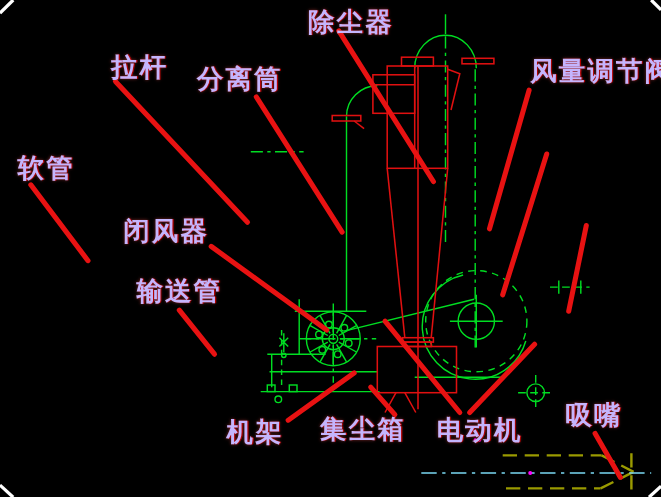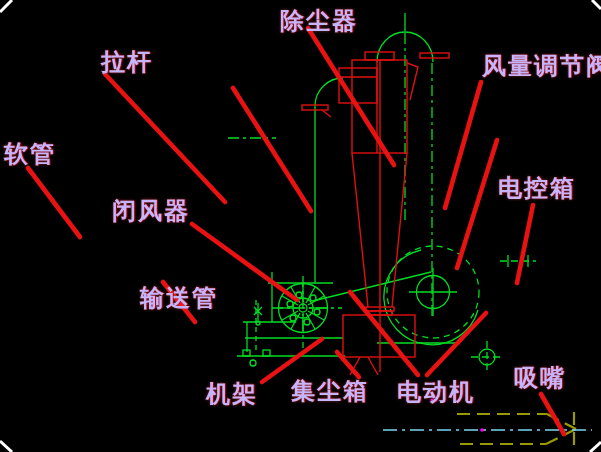--- a/index.html
+++ b/index.html
@@ -150,22 +150,22 @@
     <g stroke="#ffffff" stroke-width="3">
       <line x1="0" y1="12" x2="12" y2="0"></line>
       <line x1="592" y1="0" x2="601" y2="9"></line>
       <line x1="0" y1="441" x2="12" y2="452"></line>
       <line x1="590" y1="452" x2="601" y2="442"></line>
     </g>
   </svg>
 
   <div class="lbl" style="left:280px;top:9px;">除尘器</div>
   <div class="lbl" style="left:82px;top:50px;margin-left:19px;">拉杆</div>
+  <div class="lbl" style="left:179px;top:61px;">分离筒</div>
   <div class="lbl" style="left:454px;top:54px;margin-left:28px;">风量调节阀</div>
-  <div class="lbl" style="left:498px;top:176px;">电控箱</div>
-  <div class="lbl" style="left:4px;top:142px;">软管</div>
+  <div class="lbl" style="left:16px;top:142px;">软管</div>
   <div class="lbl" style="left:112px;top:199px;">闭风器</div>
-  <div class="lbl" style="left:140px;top:254px;margin-top:32px;">输送管</div>
+  <div class="lbl" style="left:124px;top:254px;">输送管</div>
   <div class="lbl" style="left:206px;top:382px;text-align:right;">机架</div>
   <div class="lbl" style="left:291px;top:379px;">集尘箱</div>
   <div class="lbl" style="left:397px;top:380px;text-align:right;">电动机</div>
   <div class="lbl" style="left:514px;top:366px;text-align:center;">吸嘴</div>
 </div>
 
 </body></html>

